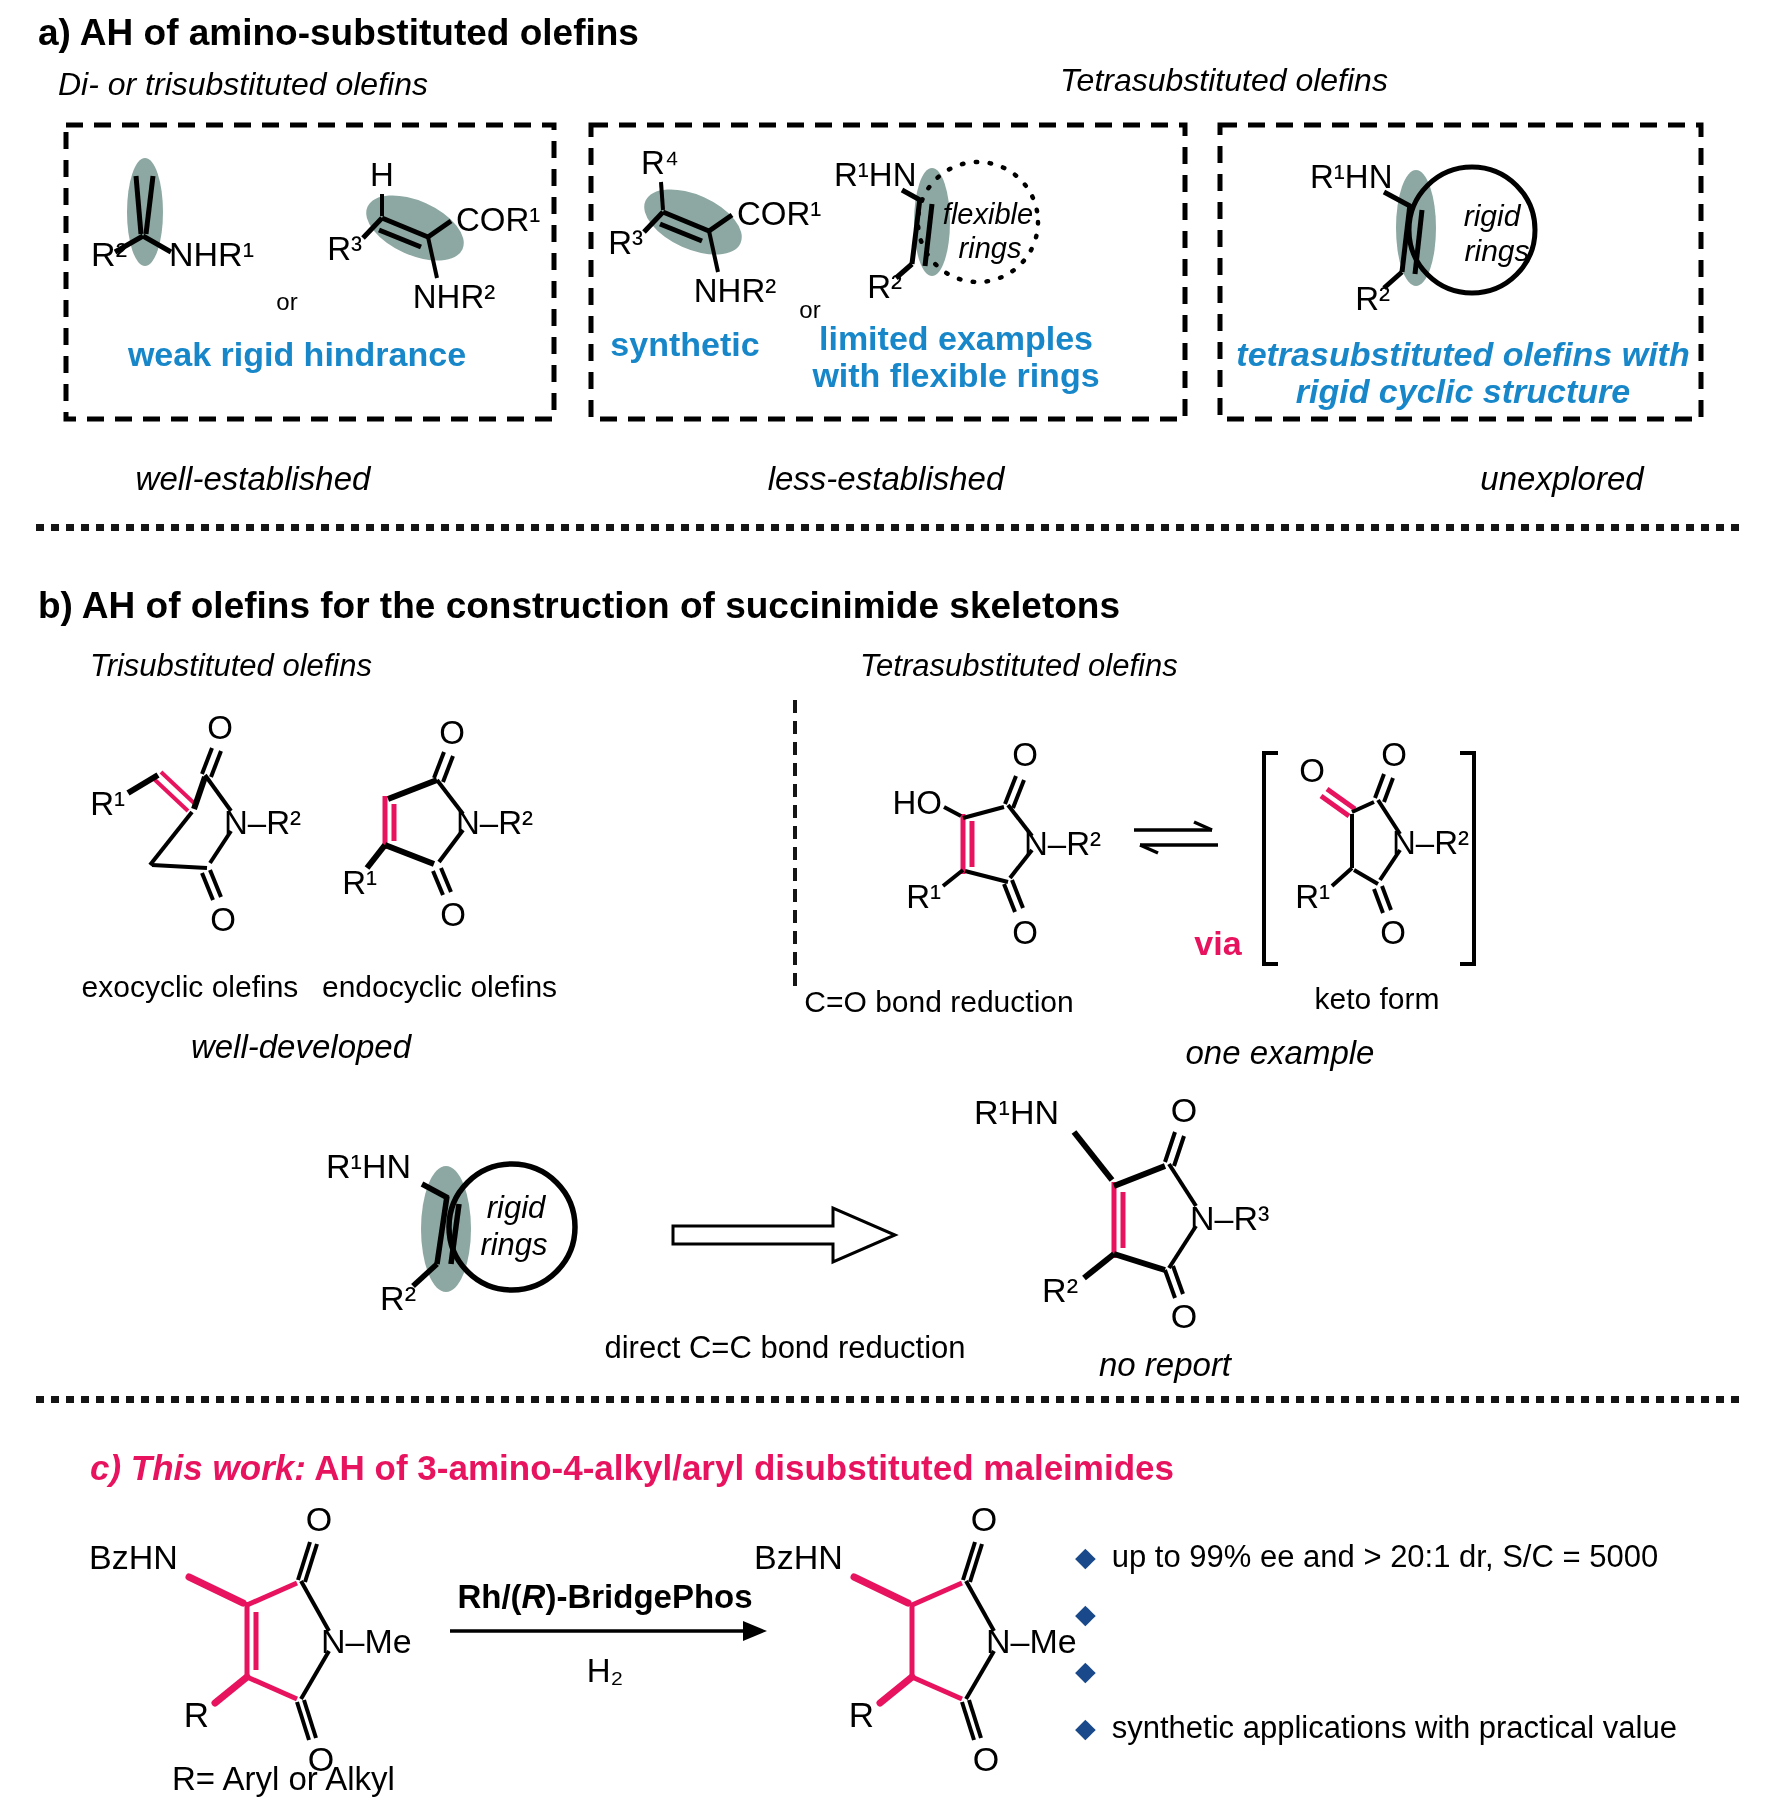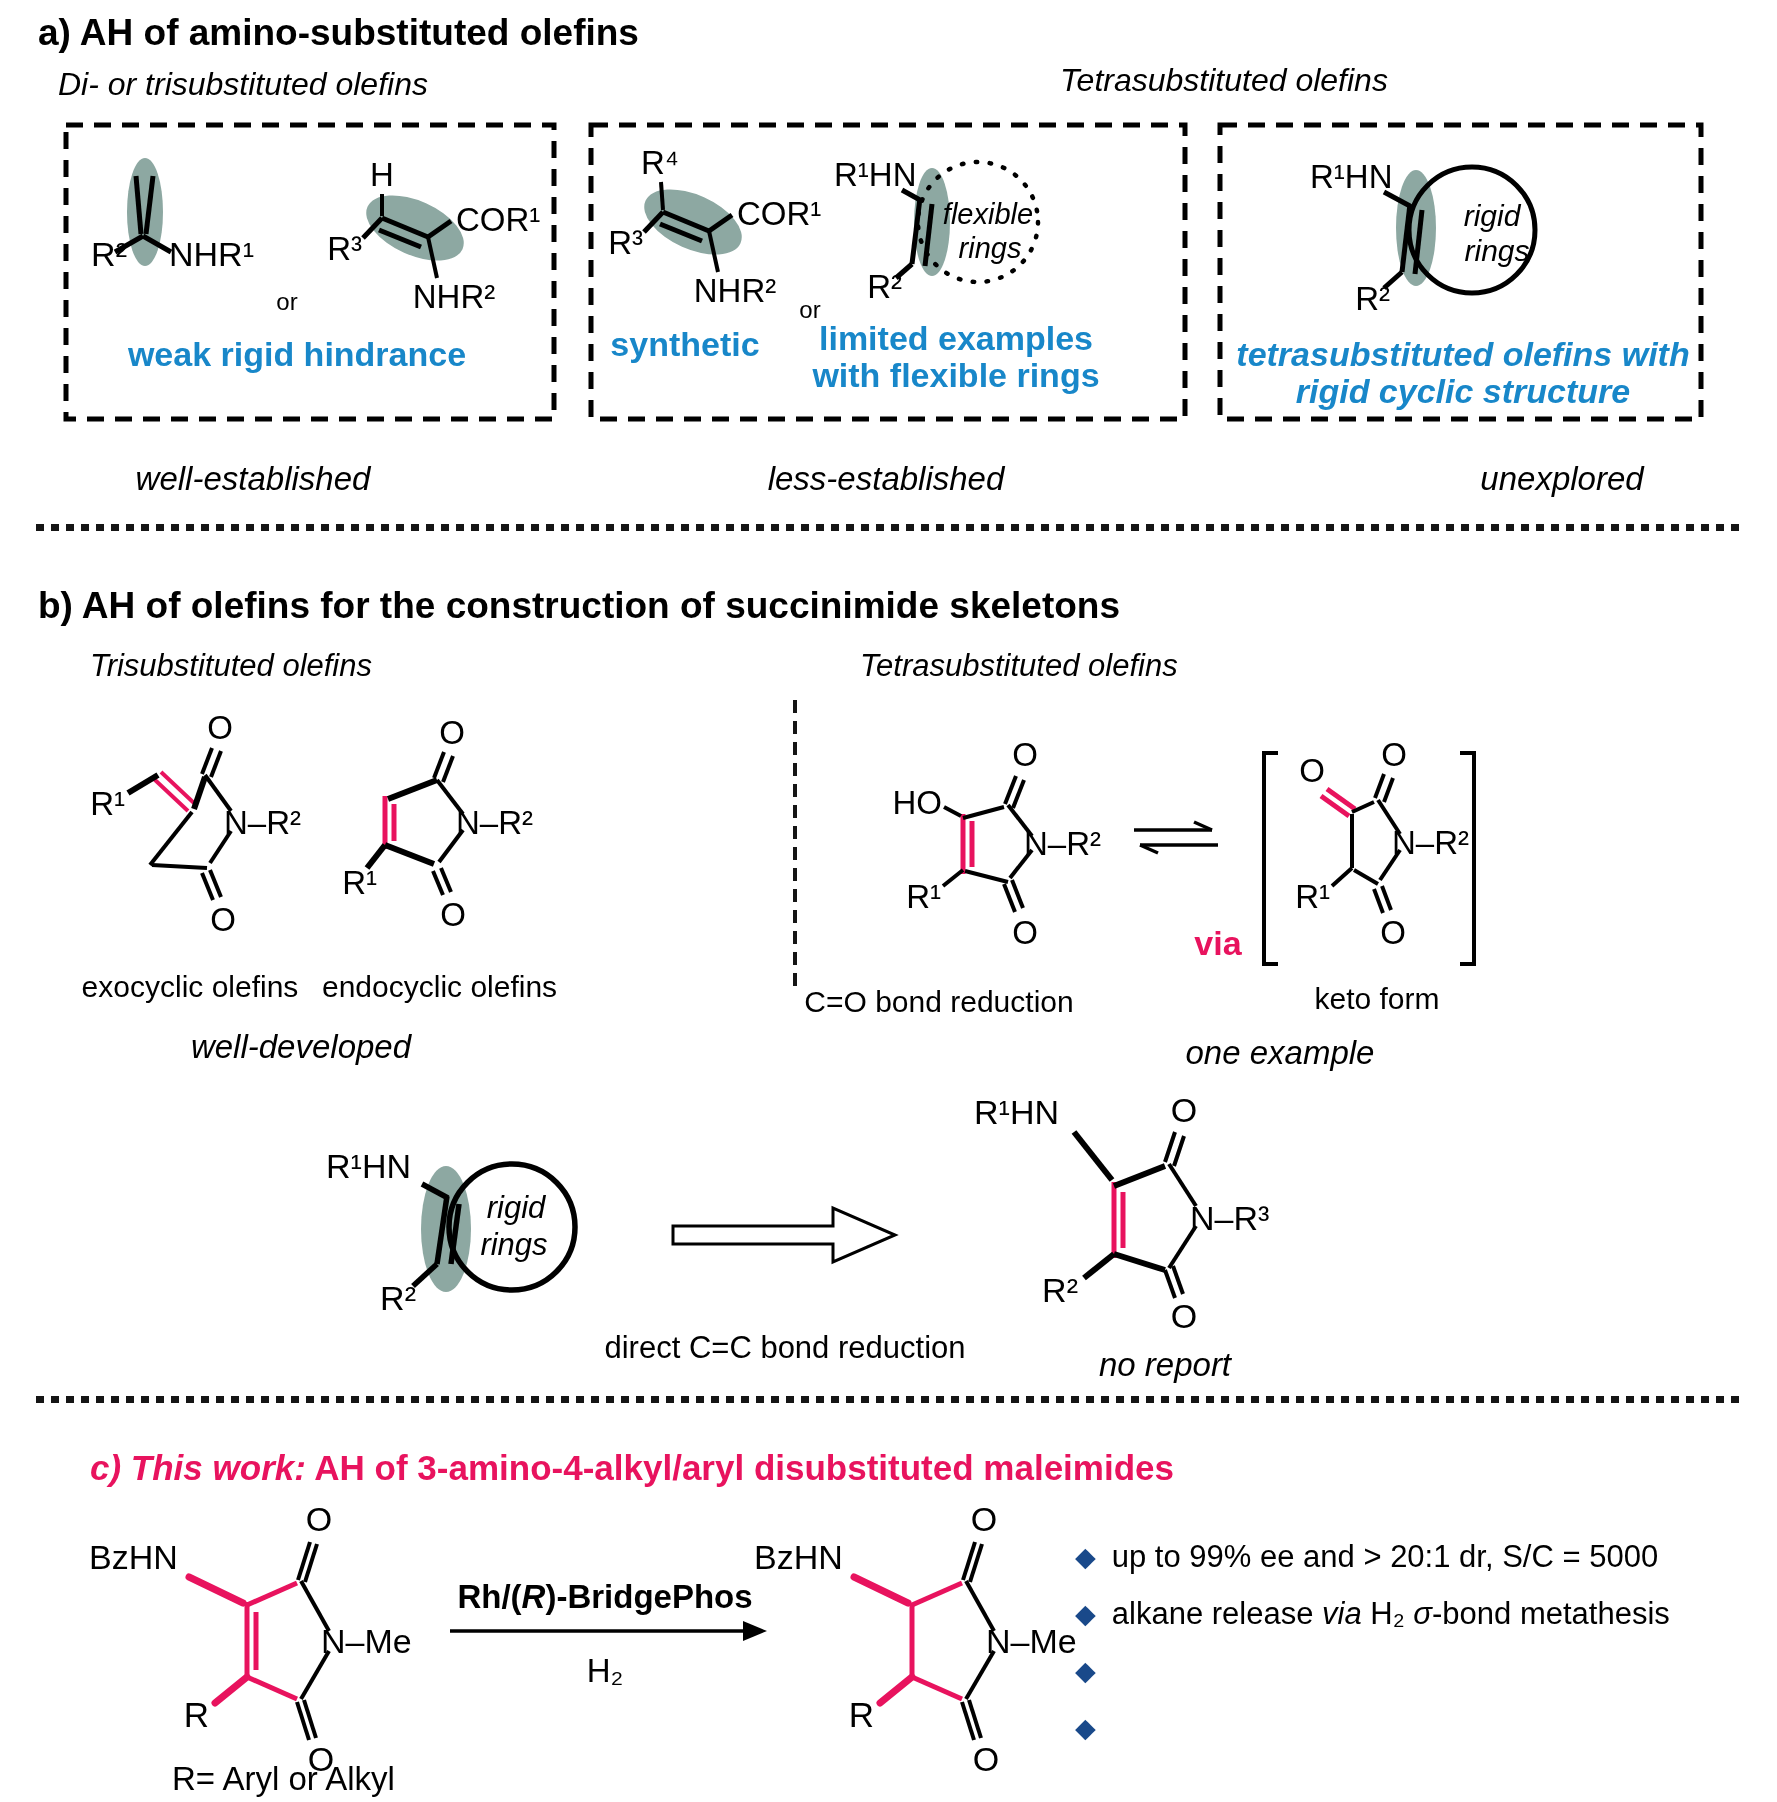--- a/index.html
+++ b/index.html
@@ -383,22 +383,22 @@
   <text class="t34" x="246" y="148">N–Me</text>
   <text style="font-size:35px" text-anchor="end" x="134" y="222">R</text>
 </svg>
 
 <div class="abs bullet" style="left:1075px;top:1535px;height:44px">
   <span class="diamond">◆</span>
     <span class="bullet-text"><span>up to 99% ee and &gt; 20:1 dr, S/C = 5000</span></span>
 </div>
 <div class="abs bullet" style="left:1075px;top:1592px;height:44px">
   <span class="diamond">◆</span>
-    <span class="bullet-text"><span>alkane release </span><span class="it">via</span><span> H₂ </span><span class="it">σ</span><span>-bond metathesis</span></span>
 </div>
 <div class="abs bullet" style="left:1075px;top:1649px;height:44px">
   <span class="diamond">◆</span>
 </div>
 <div class="abs bullet" style="left:1075px;top:1706px;height:44px">
   <span class="diamond">◆</span>
+    <span class="bullet-text"><span>synthetic applications with practical value</span></span>
 </div>
 
 <div class="abs rnote" style="left:172px;top:1760px">R= Aryl or Alkyl</div>
 
 </body></html>

